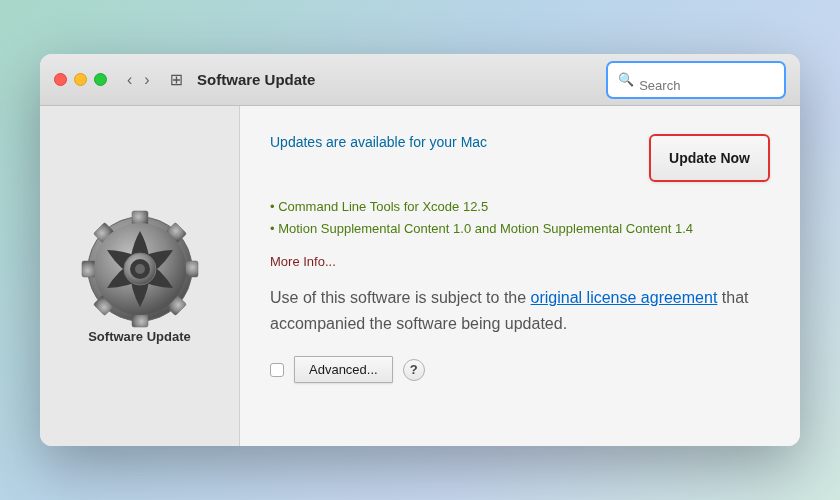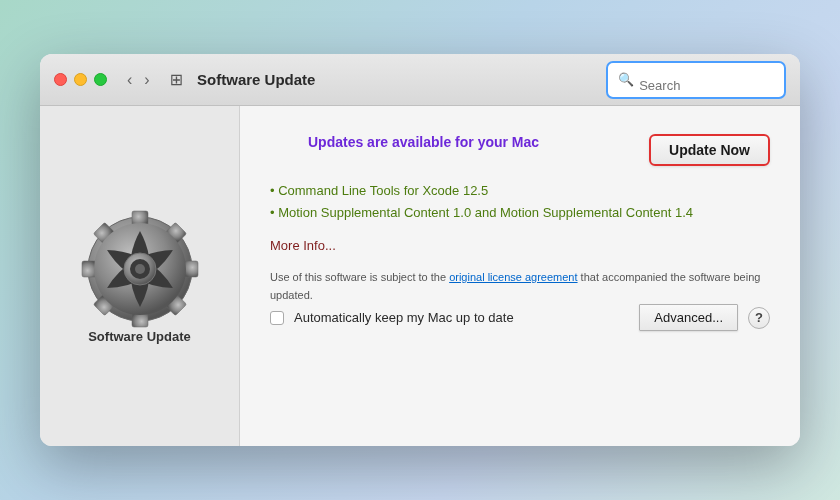--- a/index.html
+++ b/index.html
@@ -141,30 +141,29 @@
 
     .update-header {
       display: flex;
       align-items: flex-start;
       justify-content: space-between;
       margin-bottom: 14px;
     }
 
     .update-title {
       font-size: 14px;
-      font-weight: 700;
-      color: #6d28d9;
-      margin-left: 38px;
+      font-weight: 400;
+      color: #0369a1;
     }
 
     .update-now-btn {
       background: linear-gradient(to bottom, #f8f8f8, #e8e8e8);
       border: 2px solid #e03030;
       border-radius: 6px;
-      padding: 6px 18px;
+      padding: 14px 18px;
       font-size: 14px;
       font-weight: 600;
       color: #1a1a1a;
       cursor: pointer;
       white-space: nowrap;
       box-shadow: 0 1px 3px rgba(0,0,0,0.1);
     }
 
     .update-list {
       font-size: 13px;
@@ -176,23 +175,24 @@
     .more-info-link {
       color: #7f1d1d;
       font-size: 13px;
       text-decoration: none;
       cursor: pointer;
       display: inline-block;
       margin-bottom: 16px;
     }
 
     .license-text {
-      font-size: 11px;
+      font-size: 16px;
       color: #555;
       line-height: 1.6;
+      margin-bottom: 20px;
     }
 
     .license-link {
       color: #0066cc;
       text-decoration: underline;
       cursor: pointer;
     }
 
     .auto-update-row {
       display: flex;
@@ -325,19 +325,18 @@
       </div>
 
       <a class="more-info-link">More Info...</a>
 
       <div class="license-text">
         <span>Use of this software is subject to the </span><a class="license-link">original license agreement</a><span> that accompanied the software being updated.</span>
       </div>
 
       <div class="auto-update-row">
         <div class="auto-checkbox"></div>
-        <span class="auto-label">Automatically keep my Mac up to date</span>
         <button class="advanced-btn">Advanced...</button>
         <div class="help-btn">?</div>
       </div>
     </div>
   </div>
 </div>
 
 </body></html>

